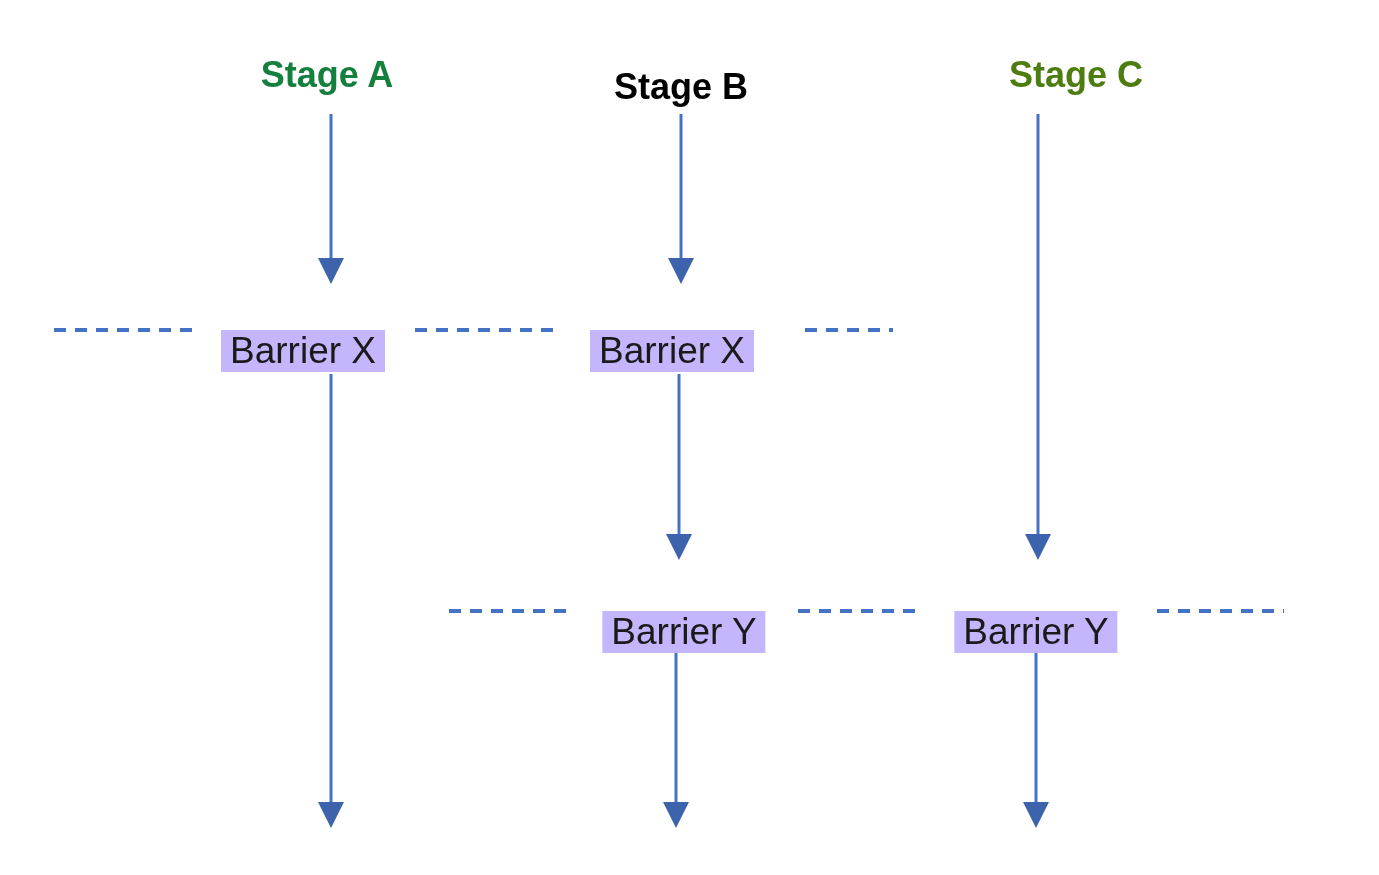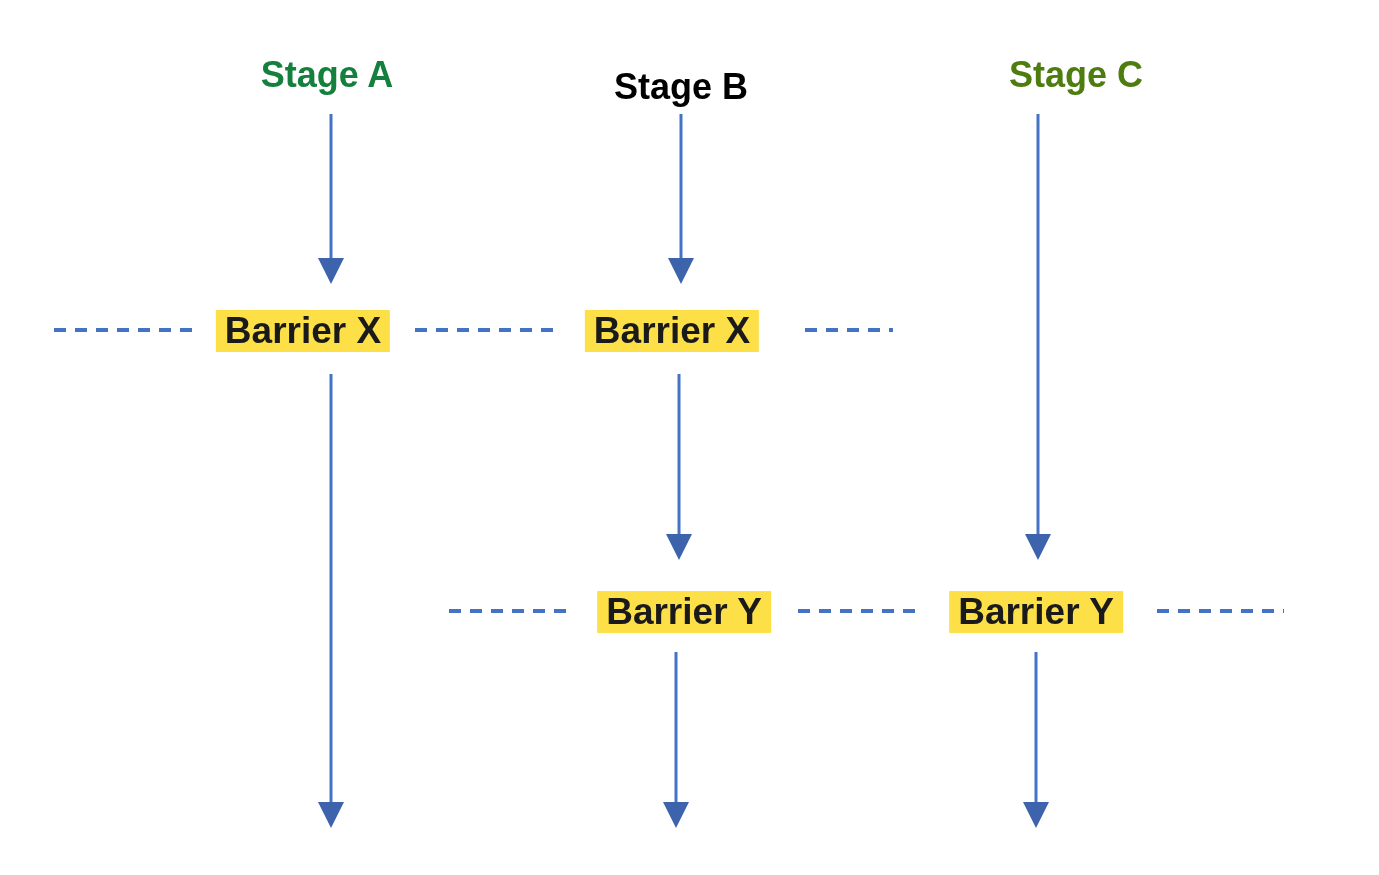--- a/index.html
+++ b/index.html
@@ -30,28 +30,29 @@
     font-weight: bold;
     font-size: 36px;
     color: #000000;
     white-space: nowrap;
     transform: translate(-50%, -50%);
     letter-spacing: 0px;
   }
   .barrier-label {
     position: absolute;
     font-family: "Liberation Sans", sans-serif;
-    font-weight: 700;
+    font-weight: 400;
     font-size: 37px;
     color: #1a1a1a;
     white-space: nowrap;
     transform: translate(-50%, -50%);
-    background: #fde047;
+    background: #c4b5fd;
     padding: 0 9px;
     letter-spacing: 0px;
+    margin-top: 20px;
   }
 </style>
 </head>
 <body>
 
 <div id="diagram-canvas">
 
   <svg id="diagram-svg" viewBox="0 0 1379 875" xmlns="http://www.w3.org/2000/svg">
     <g id="arrow-layer">
         <g>

